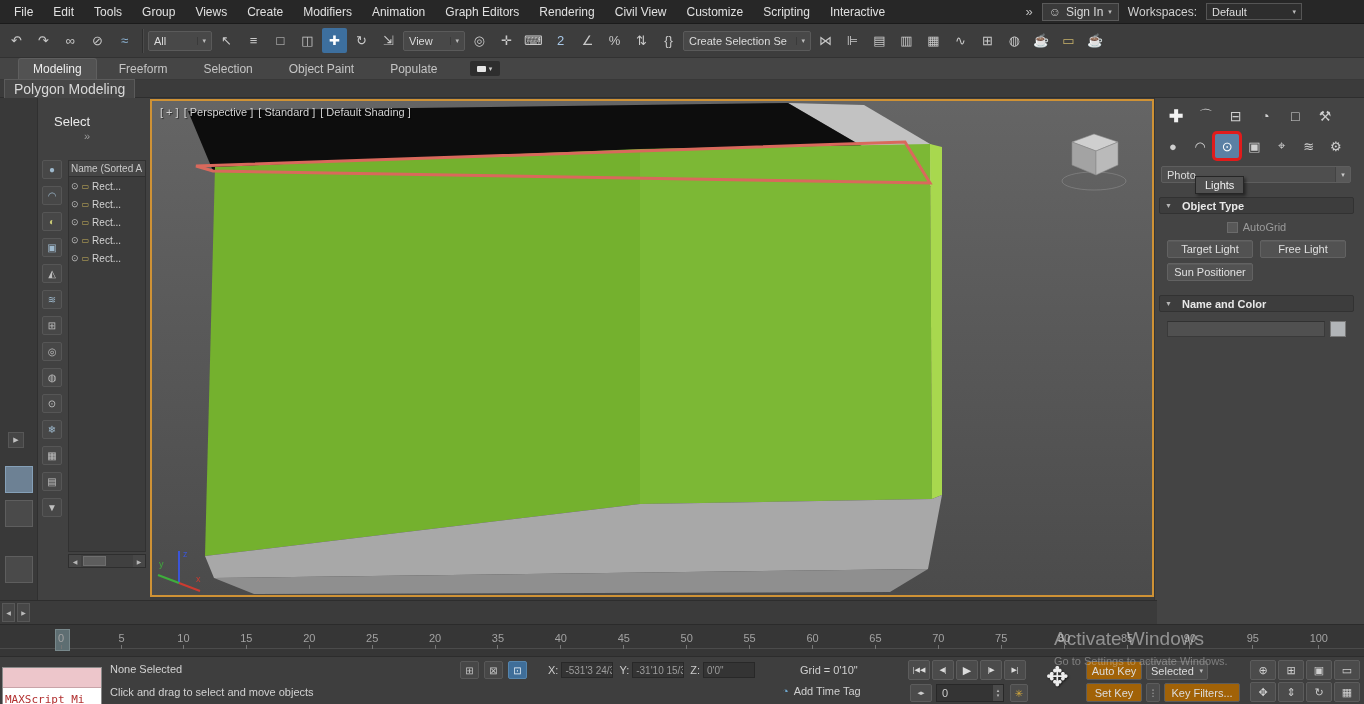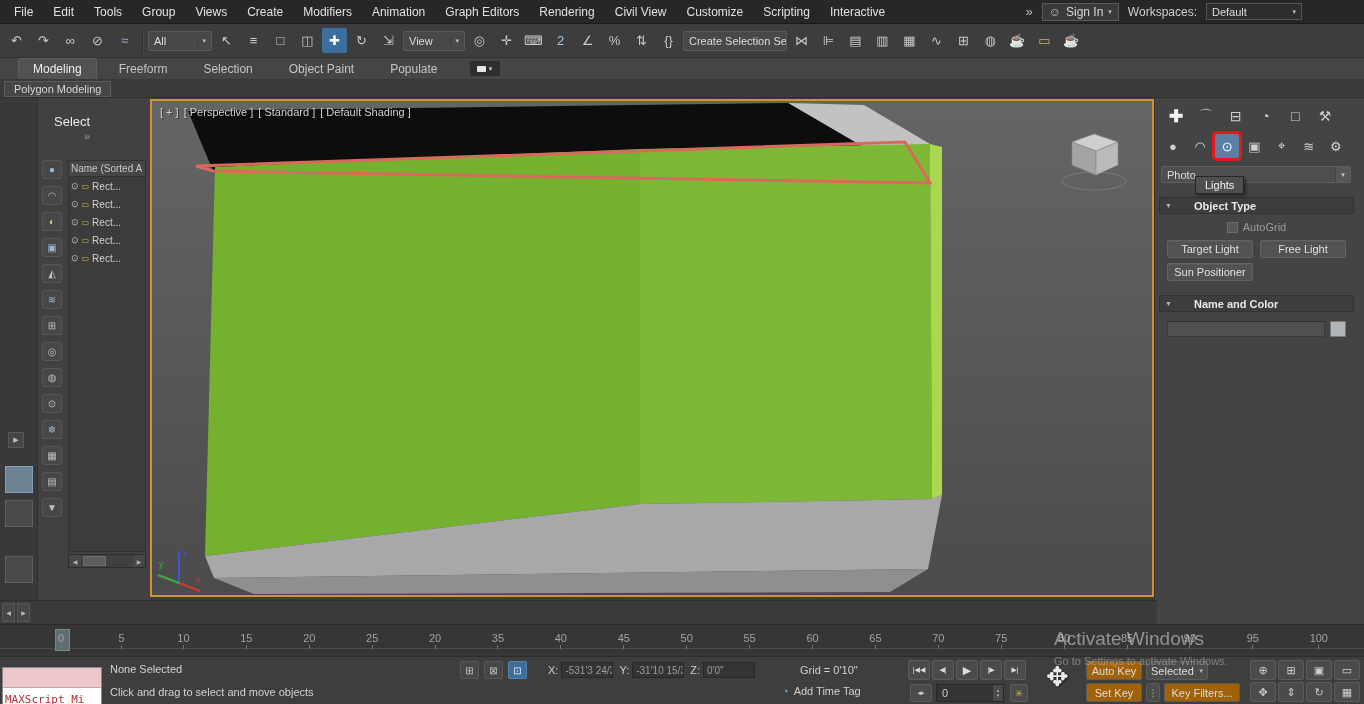--- a/index.html
+++ b/index.html
@@ -32,33 +32,33 @@
   .tbtn{width:25px;height:25px;display:flex;align-items:center;justify-content:center;
     font-size:13px;color:#c9c9c9;border-radius:2px;flex:0 0 auto;}
   .tbtn.active{background:#3d6f9e;color:#ffffff;}
   .tsep{width:1px;height:24px;background:#2f2f2f;box-shadow:1px 0 0 #4b4b4b;margin:0 3px;flex:0 0 auto;}
   .tselect{height:20px;background:#484848;border:1px solid #5a5a5a;border-radius:2px;display:flex;
     align-items:center;padding:0 5px;font-size:11px;color:#dcdcdc;gap:5px;flex:0 0 auto;
     white-space:nowrap;overflow:hidden;}
   .tselect .sel-caret{margin-left:auto;font-size:7px;color:#bdbdbd;border-left:1px solid #3a3a3a;padding-left:4px;}
   .w-all{width:64px;}
   .w-view{width:62px;}
-  .w-selset{width:104px;}
+  .w-selset{width:128px;}
 
   
   .ribbon-tabs{position:absolute;top:58px;left:0;width:100%;height:22px;background:#454545;
     border-bottom:1px solid #383838;display:flex;align-items:flex-end;padding-left:18px;gap:8px;}
   .rtab{padding:3px 14px;font-size:12px;color:#c4c4c4;border-radius:3px 3px 0 0;}
   .rtab.active{background:#525252;border:1px solid #5f5f5f;border-bottom:none;color:#ededed;}
   .ribbon-config{width:30px;height:15px;margin:0 0 3px 10px;background:#2e2e2e;border-radius:2px;
     display:flex;align-items:center;justify-content:center;gap:3px;color:#cccccc;font-size:7px;}
   .ribbon-config::before{content:"";width:9px;height:6px;background:#e6e6e6;border-radius:1px;}
   .ribbon-sub{position:absolute;top:80px;left:0;width:100%;height:18px;background:#3b3b3b;
     border-bottom:1px solid #2e2e2e;display:flex;align-items:center;padding-left:4px;}
-  .polytab{border:1px solid #5b5b5b;background:#464646;padding:1px 9px;font-size:11px;color:#d8d8d8;}
+  .polytab{border:1px solid #5b5b5b;background:#464646;padding:1px 9px;font-size:14px;color:#d8d8d8;}
 
   
   .left-panel{position:absolute;top:98px;left:0;width:150px;height:502px;background:#414141;}
   .left-strip{position:absolute;left:0;top:0;width:38px;height:100%;background:#393939;border-right:1px solid #303030;}
   .flyout-btn{position:absolute;left:8px;top:334px;width:16px;height:16px;background:#454545;
     border:1px solid #575757;display:flex;align-items:center;justify-content:center;font-size:7px;color:#c0c0c0;}
   .swatch{position:absolute;left:5px;width:28px;height:27px;border:1px solid #5e5e5e;background:#4a4a4a;}
   .swatch.s1{top:368px;background:#6d8194;border-color:#85a0b8;}
   .swatch.s2{top:402px;}
   .swatch.s3{top:458px;}
@@ -104,21 +104,21 @@
   .cmd-cat.lights-active{background:#5b80a4;color:#ffffff;box-shadow:0 0 0 3px #e11b1b;}
   .light-combo{position:absolute;top:68px;left:6px;width:190px;height:17px;background:#4e4e4e;
     border:1px solid #5e5e5e;border-radius:2px;display:flex;align-items:center;padding-left:5px;
     font-size:11px;color:#dddddd;}
   .combo-caret{margin-left:auto;width:15px;height:100%;background:#585858;border-left:1px solid #434343;
     display:flex;align-items:center;justify-content:center;font-size:7px;color:#cccccc;}
   .cmd-tooltip{position:absolute;top:78px;left:40px;z-index:6;background:#4f4f4f;border:1px solid #262626;
     box-shadow:2px 2px 3px rgba(0,0,0,.45);padding:2px 9px;font-size:11px;color:#f2f2f2;}
   .cmd-body{position:absolute;top:94px;left:4px;right:10px;}
   .rollout-hdr{height:17px;background:#3d3d3d;border:1px solid #323232;border-radius:2px;display:flex;
-    align-items:center;gap:22px;padding:0 5px;font-size:11px;font-weight:bold;color:#e8e8e8;margin-top:5px;}
+    align-items:center;gap:10px;padding:0 5px;font-size:11px;font-weight:bold;color:#e8e8e8;margin-top:5px;}
   .hdr-arrow{font-size:7px;color:#b5b5b5;}
   .ot-body{padding:5px 8px 9px;}
   .autogrid-row{display:flex;justify-content:center;align-items:center;gap:5px;margin:2px 0 7px;}
   .checkbox{width:11px;height:11px;background:#585858;border:1px solid #6b6b6b;}
   .autogrid-label{font-size:11px;color:#9b9b9b;}
   .ot-buttons{display:grid;grid-template-columns:1fr 1fr;gap:5px 7px;}
   .ot-btn{height:18px;background:#525252;border:1px solid #626262;border-radius:2px;font-size:11px;
     color:#e0e0e0;display:flex;align-items:center;justify-content:center;
     box-shadow:inset 0 1px 0 rgba(255,255,255,.05);white-space:nowrap;}
   .nc-body{padding:9px 8px 11px;display:flex;gap:5px;align-items:center;}

